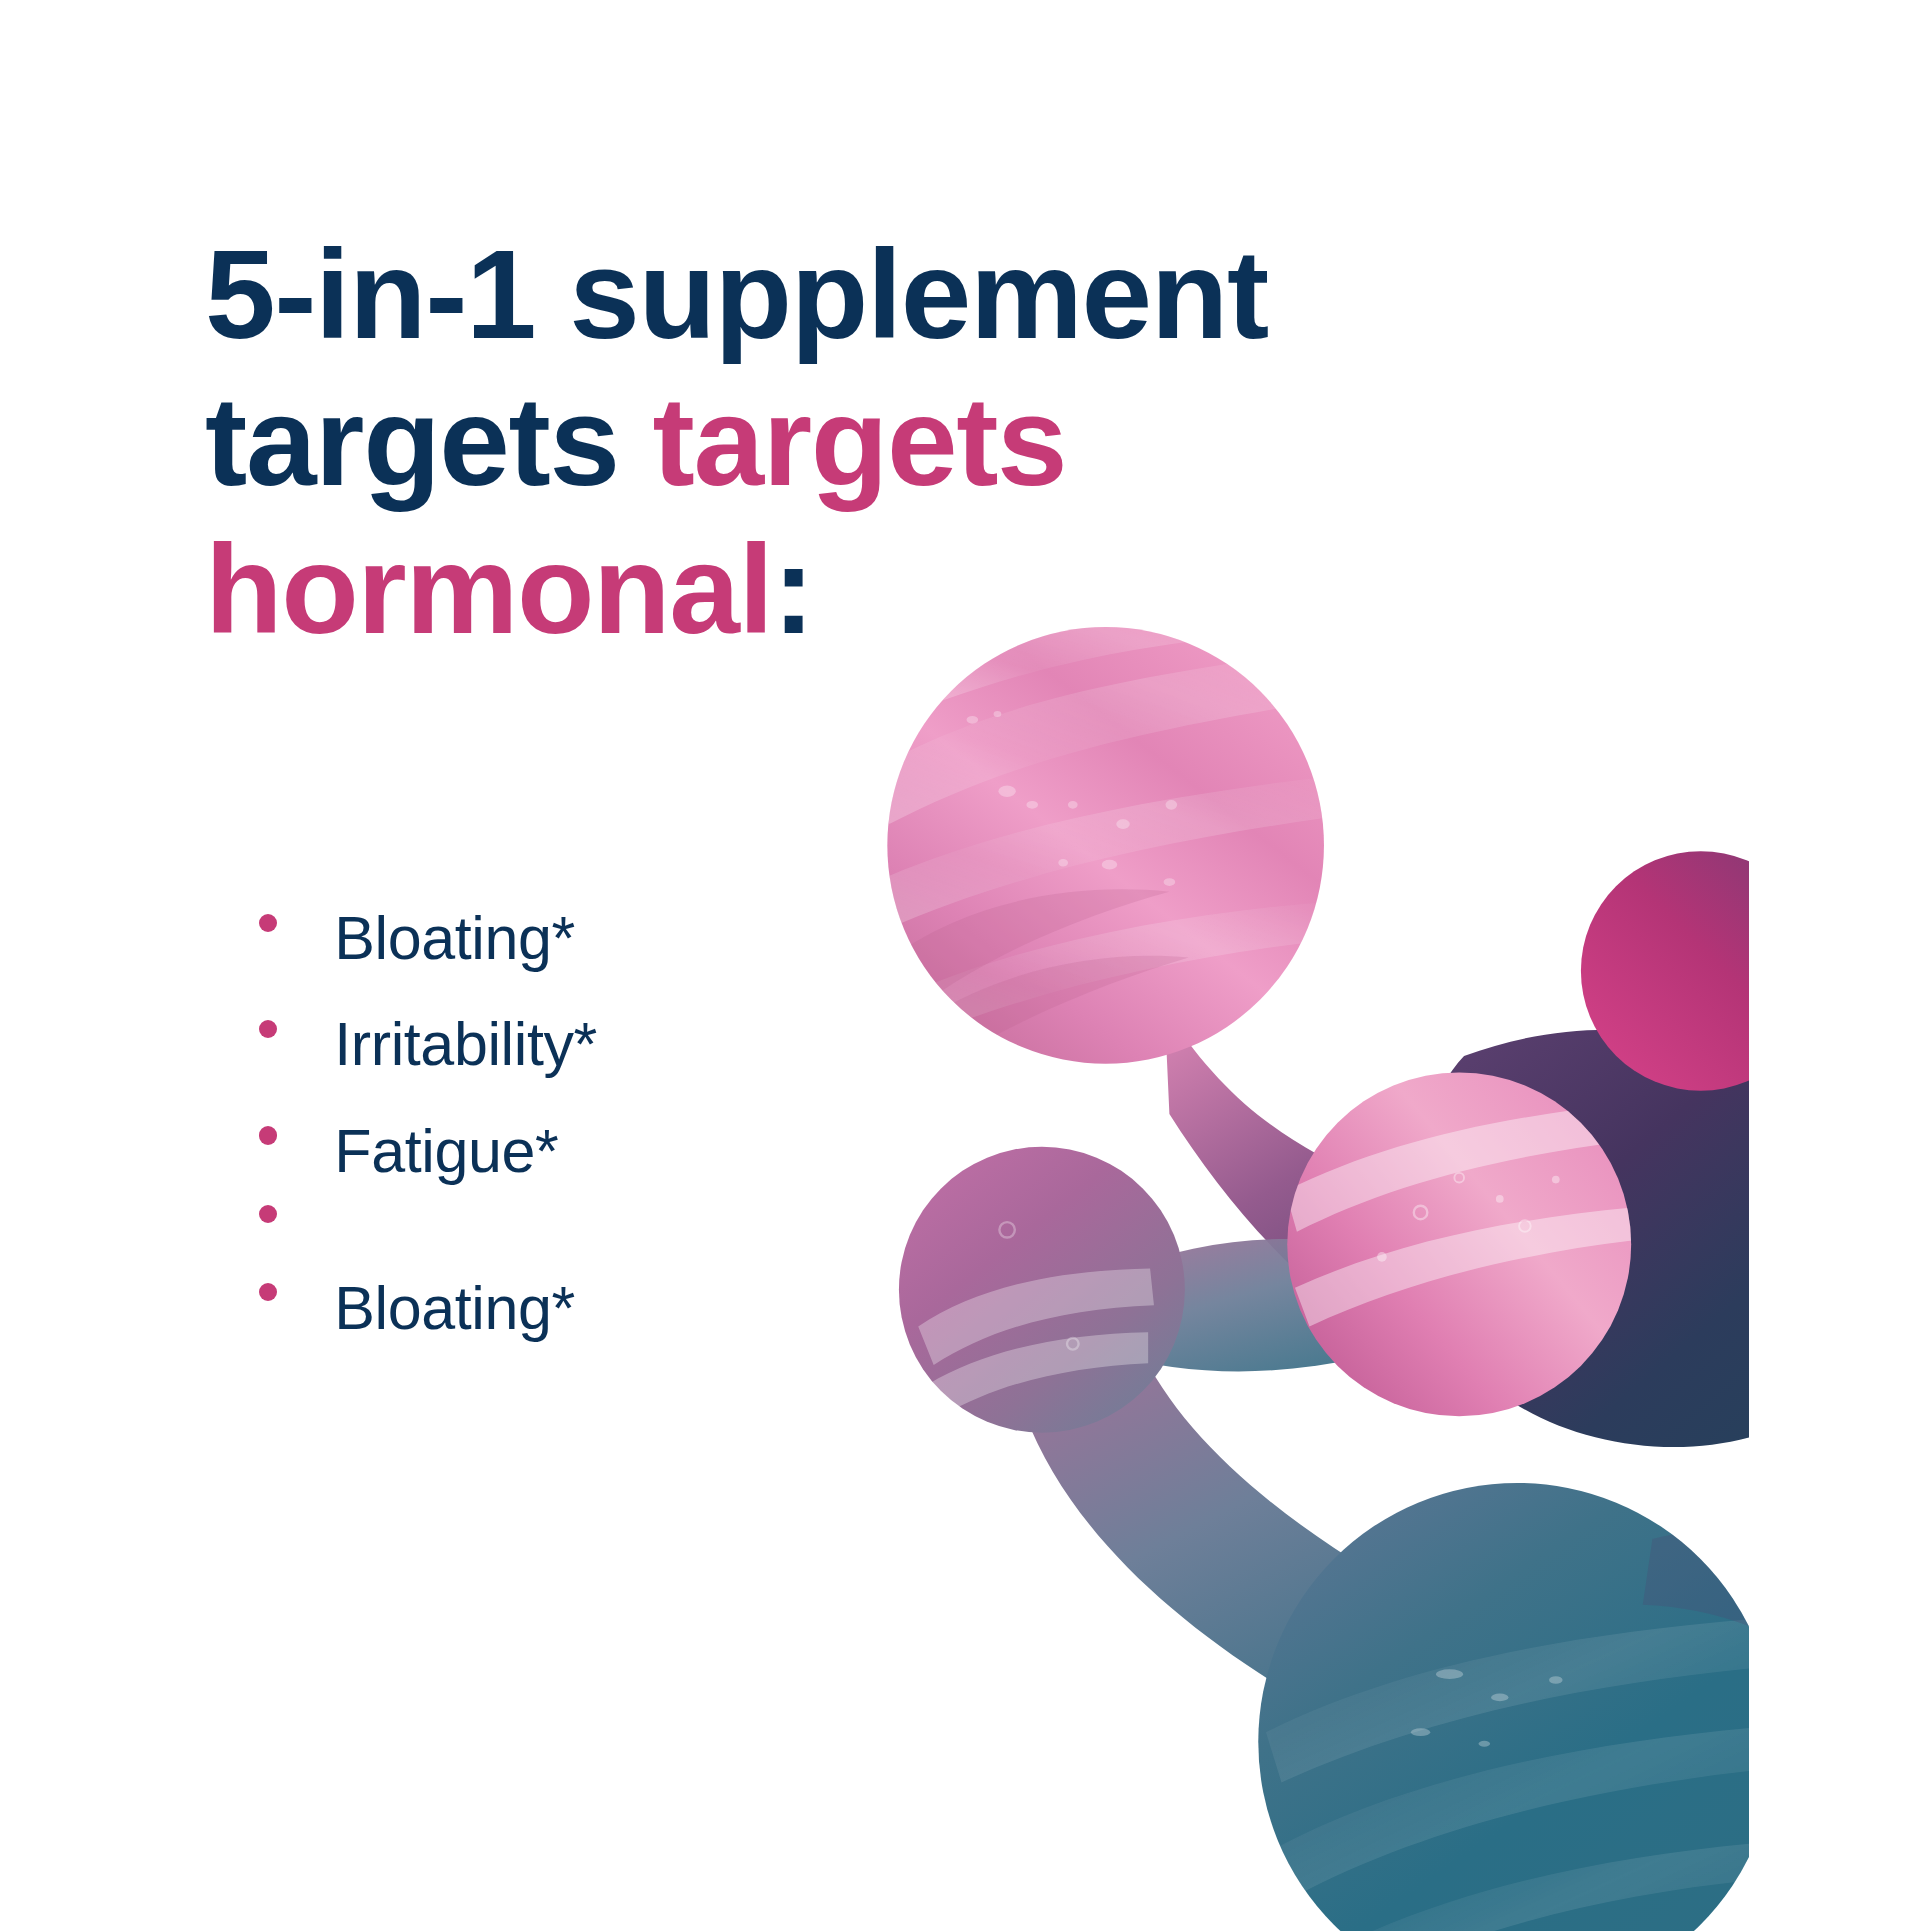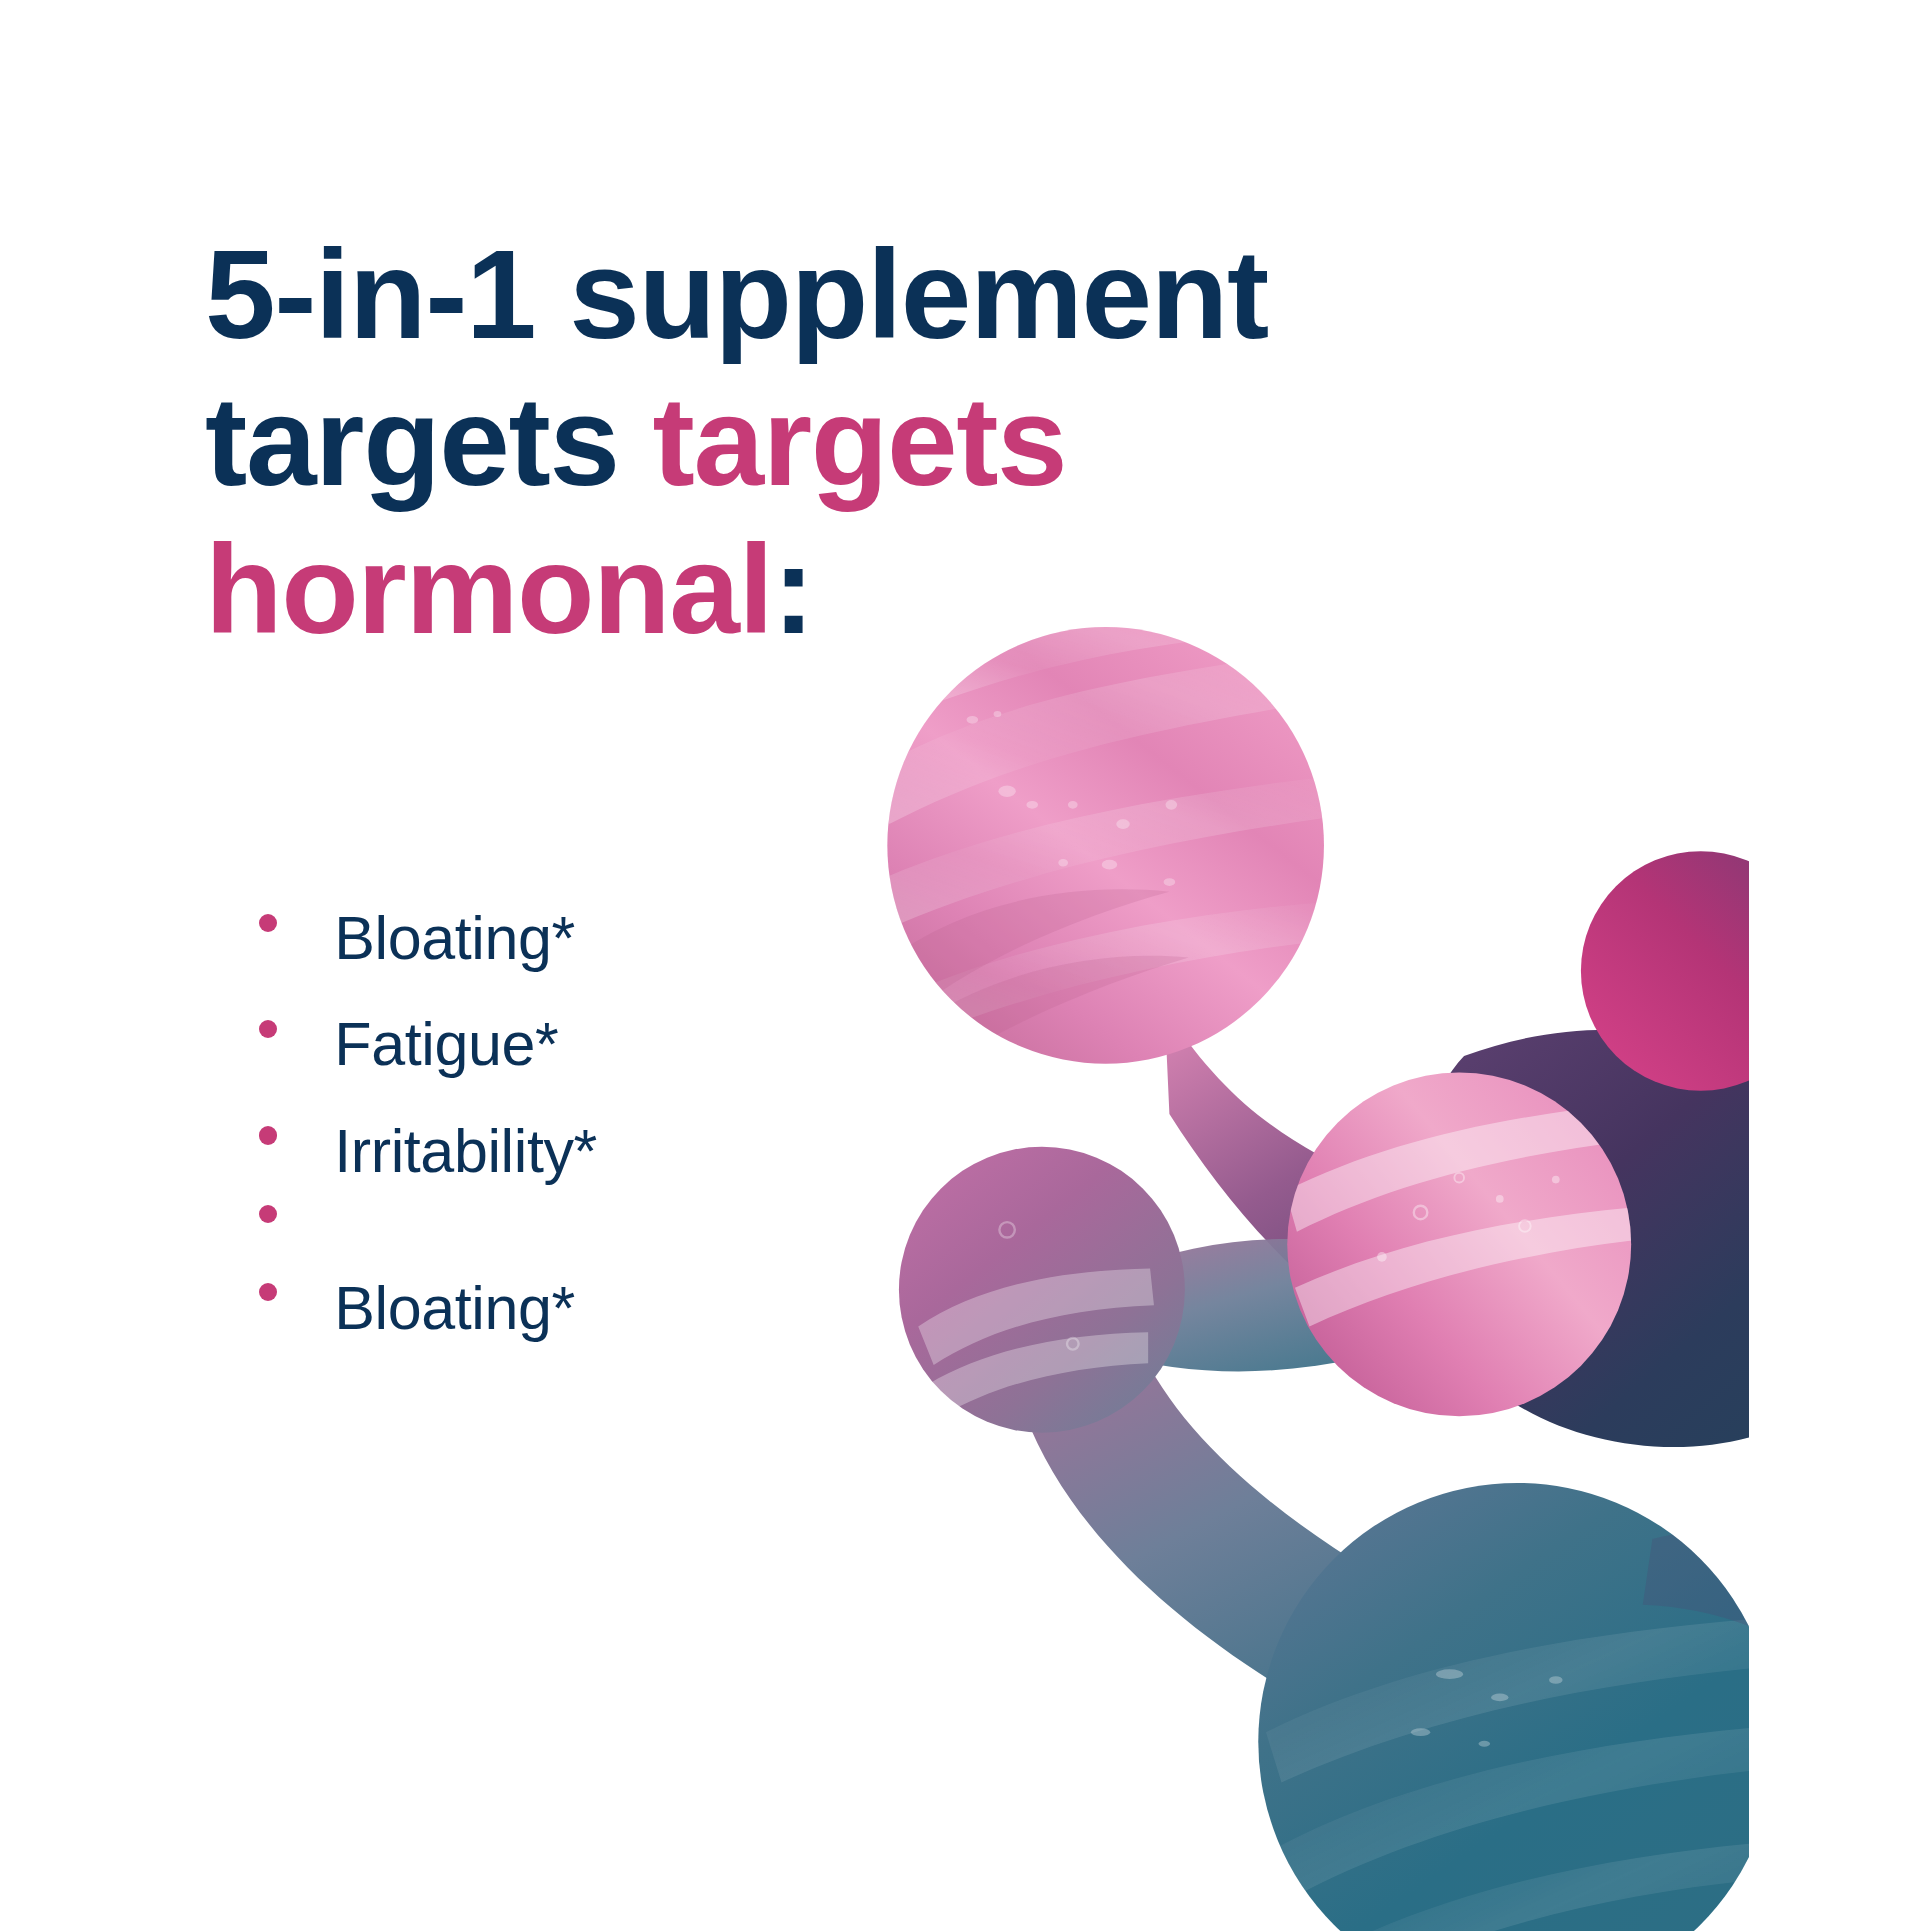--- a/index.html
+++ b/index.html
@@ -305,25 +305,25 @@
       <span class="ink-pink">hormonal</span><span class="ink-navy">:</span>
     </h1>
 
     <ul class="symptom-list">
       <li class="symptom-item">
         <span class="bullet-dot"></span>
         <span class="symptom-label">Bloating*</span>
       </li>
       <li class="symptom-item">
         <span class="bullet-dot"></span>
+        <span class="symptom-label">Irritability*</span>
+      </li>
+      <li class="symptom-item">
+        <span class="bullet-dot"></span>
         <span class="symptom-label">Fatigue*</span>
-      </li>
-      <li class="symptom-item">
-        <span class="bullet-dot"></span>
-        <span class="symptom-label">Irritability*</span>
       </li>
       <li class="symptom-item">
         <span class="bullet-dot"></span>
       </li>
       <li class="symptom-item">
         <span class="bullet-dot"></span>
         <span class="symptom-label">Bloating*</span>
       </li>
     </ul>
 

